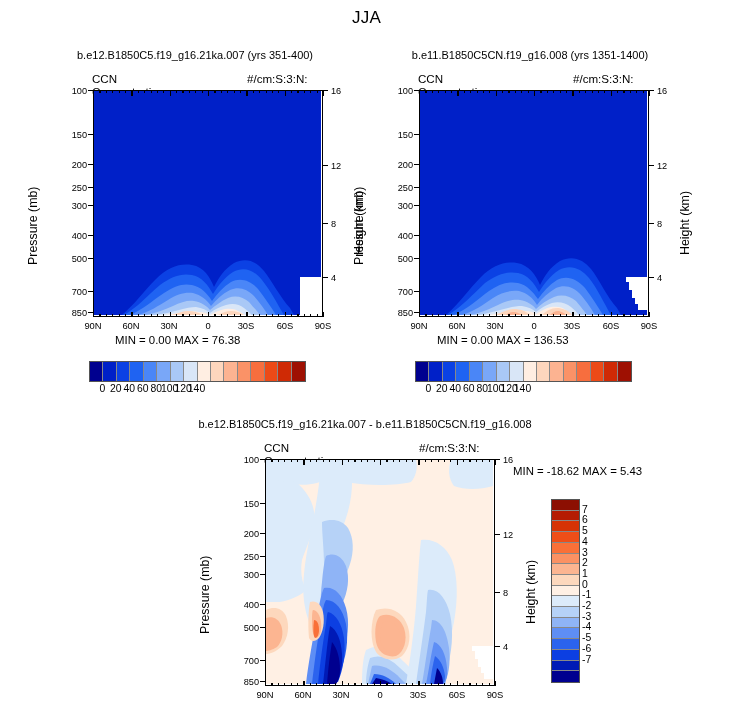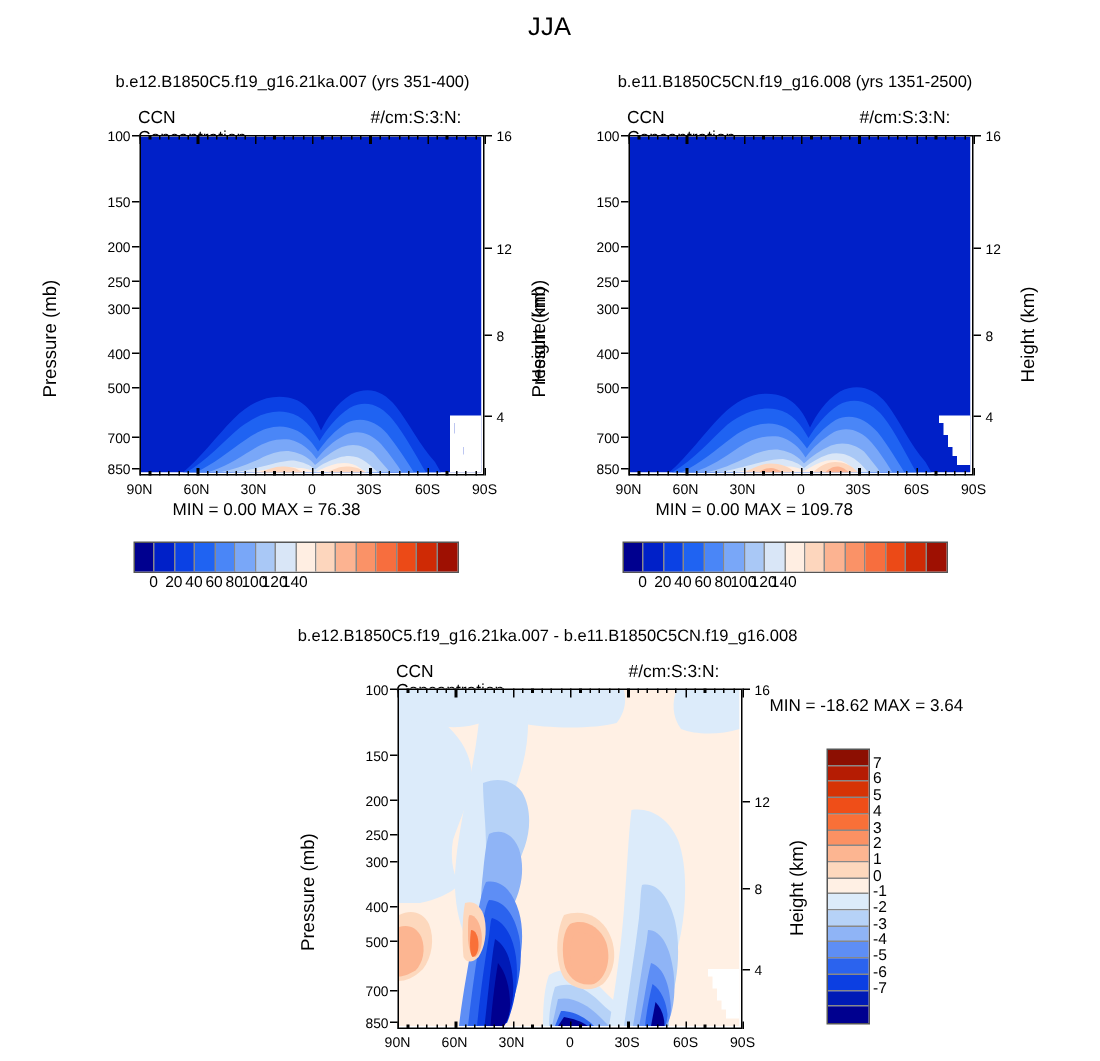--- a/index.html
+++ b/index.html
@@ -150,21 +150,21 @@
       <div class="cbtick" style="left: 127.75px; top: 383px; width: 30px;">60</div>
       <div class="cbtick" style="left: 141.188px; top: 383px; width: 30px;">80</div>
       <div class="cbtick" style="left: 154.625px; top: 383px; width: 30px;">100</div>
       <div class="cbtick" style="left: 168.062px; top: 383px; width: 30px;">120</div>
       <div class="cbtick" style="left: 181.5px; top: 383px; width: 30px;">140</div>
     </div>
 </div>
 
 <div class="abs">
 
-  <div class="abs panel-title" style="left:355px;top:49px;width:350px;">b.e11.B1850C5CN.f19_g16.008 (yrs 1351-2500)</div>
+  <div class="abs panel-title" style="left:355px;top:49px;width:350px;">b.e11.B1850C5CN.f19_g16.008 (yrs 1351-1400)</div>
 
   <div class="sub-left" style="left:418px;top:72px;">CCN Concentration</div>
   <div class="sub-right" style="left:573px;top:72px;">#/cm:S:3:N:</div>
 
   <div class="axlabel" style="left:352px;top:265px;">Pressure (mb)</div>
   <div class="axlabel" style="left:678px;top:255px;">Height (km)</div>
 
   <div class="plotbox" id="pb-right" style="left:419px;top:90px;width:230px;height:227px;">
     <svg width="227" height="224" viewBox="0 0 227 224" preserveAspectRatio="none">
       <rect x="0" y="0" width="227" height="224" fill="#0020c8"></rect>
@@ -234,21 +234,21 @@
   <div class="abs">
     <div class="xtick" style="left:404px;top:320px;width:30px;">90N</div>
     <div class="xtick" style="left:442px;top:320px;width:30px;">60N</div>
     <div class="xtick" style="left:480px;top:320px;width:30px;">30N</div>
     <div class="xtick" style="left:519px;top:320px;width:30px;">0</div>
     <div class="xtick" style="left:557px;top:320px;width:30px;">30S</div>
     <div class="xtick" style="left:596px;top:320px;width:30px;">60S</div>
     <div class="xtick" style="left:634px;top:320px;width:30px;">90S</div>
   </div>
 
-  <div class="minmax" style="left:437px;top:334px;">MIN =   0.00  MAX = 109.78</div>
+  <div class="minmax" style="left:437px;top:334px;">MIN =   0.00  MAX = 136.53</div>
 
   <div class="cbar" id="cb-right" style="left:415px;top:361px;width:215px;height:19px;">
       <div class="seg" style="background: rgb(0, 0, 143); width: 6.25%;"></div>
       <div class="seg" style="background: rgb(0, 32, 200); width: 6.25%;"></div>
       <div class="seg" style="background: rgb(11, 65, 228); width: 6.25%;"></div>
       <div class="seg" style="background: rgb(31, 99, 242); width: 6.25%;"></div>
       <div class="seg" style="background: rgb(74, 134, 247); width: 6.25%;"></div>
       <div class="seg" style="background: rgb(121, 167, 248); width: 6.25%;"></div>
       <div class="seg" style="background: rgb(169, 200, 246); width: 6.25%;"></div>
       <div class="seg" style="background: rgb(217, 230, 247); width: 6.25%;"></div>
@@ -396,21 +396,21 @@
   <div class="abs">
     <div class="xtick" style="left:250px;top:689px;width:30px;">90N</div>
     <div class="xtick" style="left:288px;top:689px;width:30px;">60N</div>
     <div class="xtick" style="left:326px;top:689px;width:30px;">30N</div>
     <div class="xtick" style="left:365px;top:689px;width:30px;">0</div>
     <div class="xtick" style="left:403px;top:689px;width:30px;">30S</div>
     <div class="xtick" style="left:442px;top:689px;width:30px;">60S</div>
     <div class="xtick" style="left:480px;top:689px;width:30px;">90S</div>
   </div>
 
-  <div class="minmax" style="left:513px;top:465px;">MIN = -18.62  MAX =   3.64</div>
+  <div class="minmax" style="left:513px;top:465px;">MIN = -18.62  MAX =   5.43</div>
 
   <div class="vcbar" id="cb-diff" style="left:551px;top:499px;width:27px;height:182px;">
       <div class="seg" style="background: rgb(140, 15, 2); height: 5.88235%;"></div>
       <div class="seg" style="background: rgb(181, 28, 3); height: 5.88235%;"></div>
       <div class="seg" style="background: rgb(214, 51, 5); height: 5.88235%;"></div>
       <div class="seg" style="background: rgb(239, 78, 24); height: 5.88235%;"></div>
       <div class="seg" style="background: rgb(249, 112, 56); height: 5.88235%;"></div>
       <div class="seg" style="background: rgb(251, 145, 99); height: 5.88235%;"></div>
       <div class="seg" style="background: rgb(252, 181, 145); height: 5.88235%;"></div>
       <div class="seg" style="background: rgb(253, 216, 189); height: 5.88235%;"></div>

